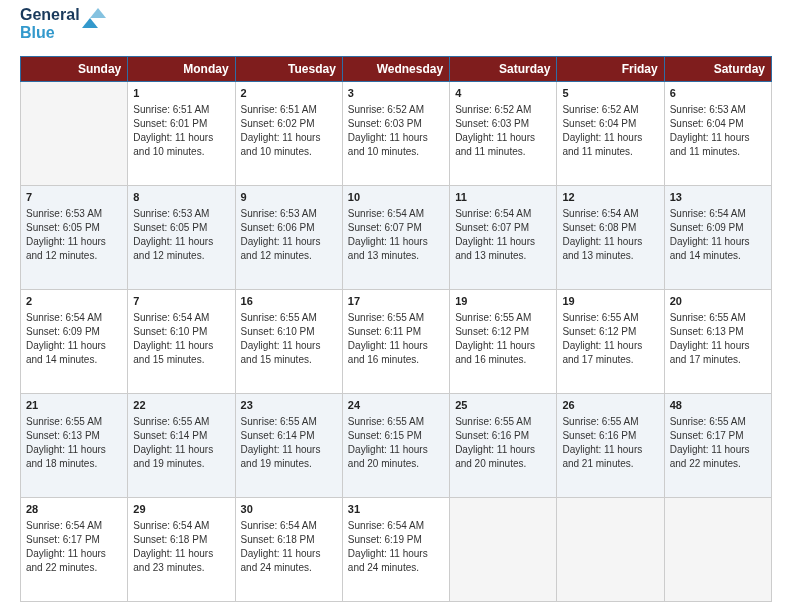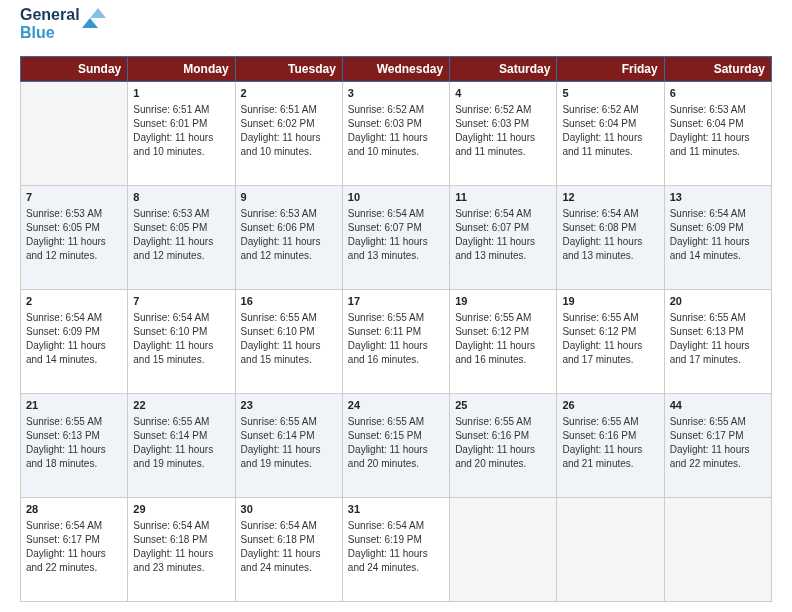--- a/index.html
+++ b/index.html
@@ -222,21 +222,21 @@
           </td>
           <td>
             <span class="day-number">25</span>
             <div class="day-info">Sunrise: 6:55 AM<br>Sunset: 6:16 PM<br>Daylight: 11 hours<br>and 20 minutes.</div>
           </td>
           <td>
             <span class="day-number">26</span>
             <div class="day-info">Sunrise: 6:55 AM<br>Sunset: 6:16 PM<br>Daylight: 11 hours<br>and 21 minutes.</div>
           </td>
           <td>
-            <span class="day-number">44</span>
+            <span class="day-number">48</span>
             <div class="day-info">Sunrise: 6:55 AM<br>Sunset: 6:17 PM<br>Daylight: 11 hours<br>and 22 minutes.</div>
           </td>
         </tr>
         <tr>
           <td>
             <span class="day-number">28</span>
             <div class="day-info">Sunrise: 6:54 AM<br>Sunset: 6:17 PM<br>Daylight: 11 hours<br>and 22 minutes.</div>
           </td>
           <td>
             <span class="day-number">29</span>

